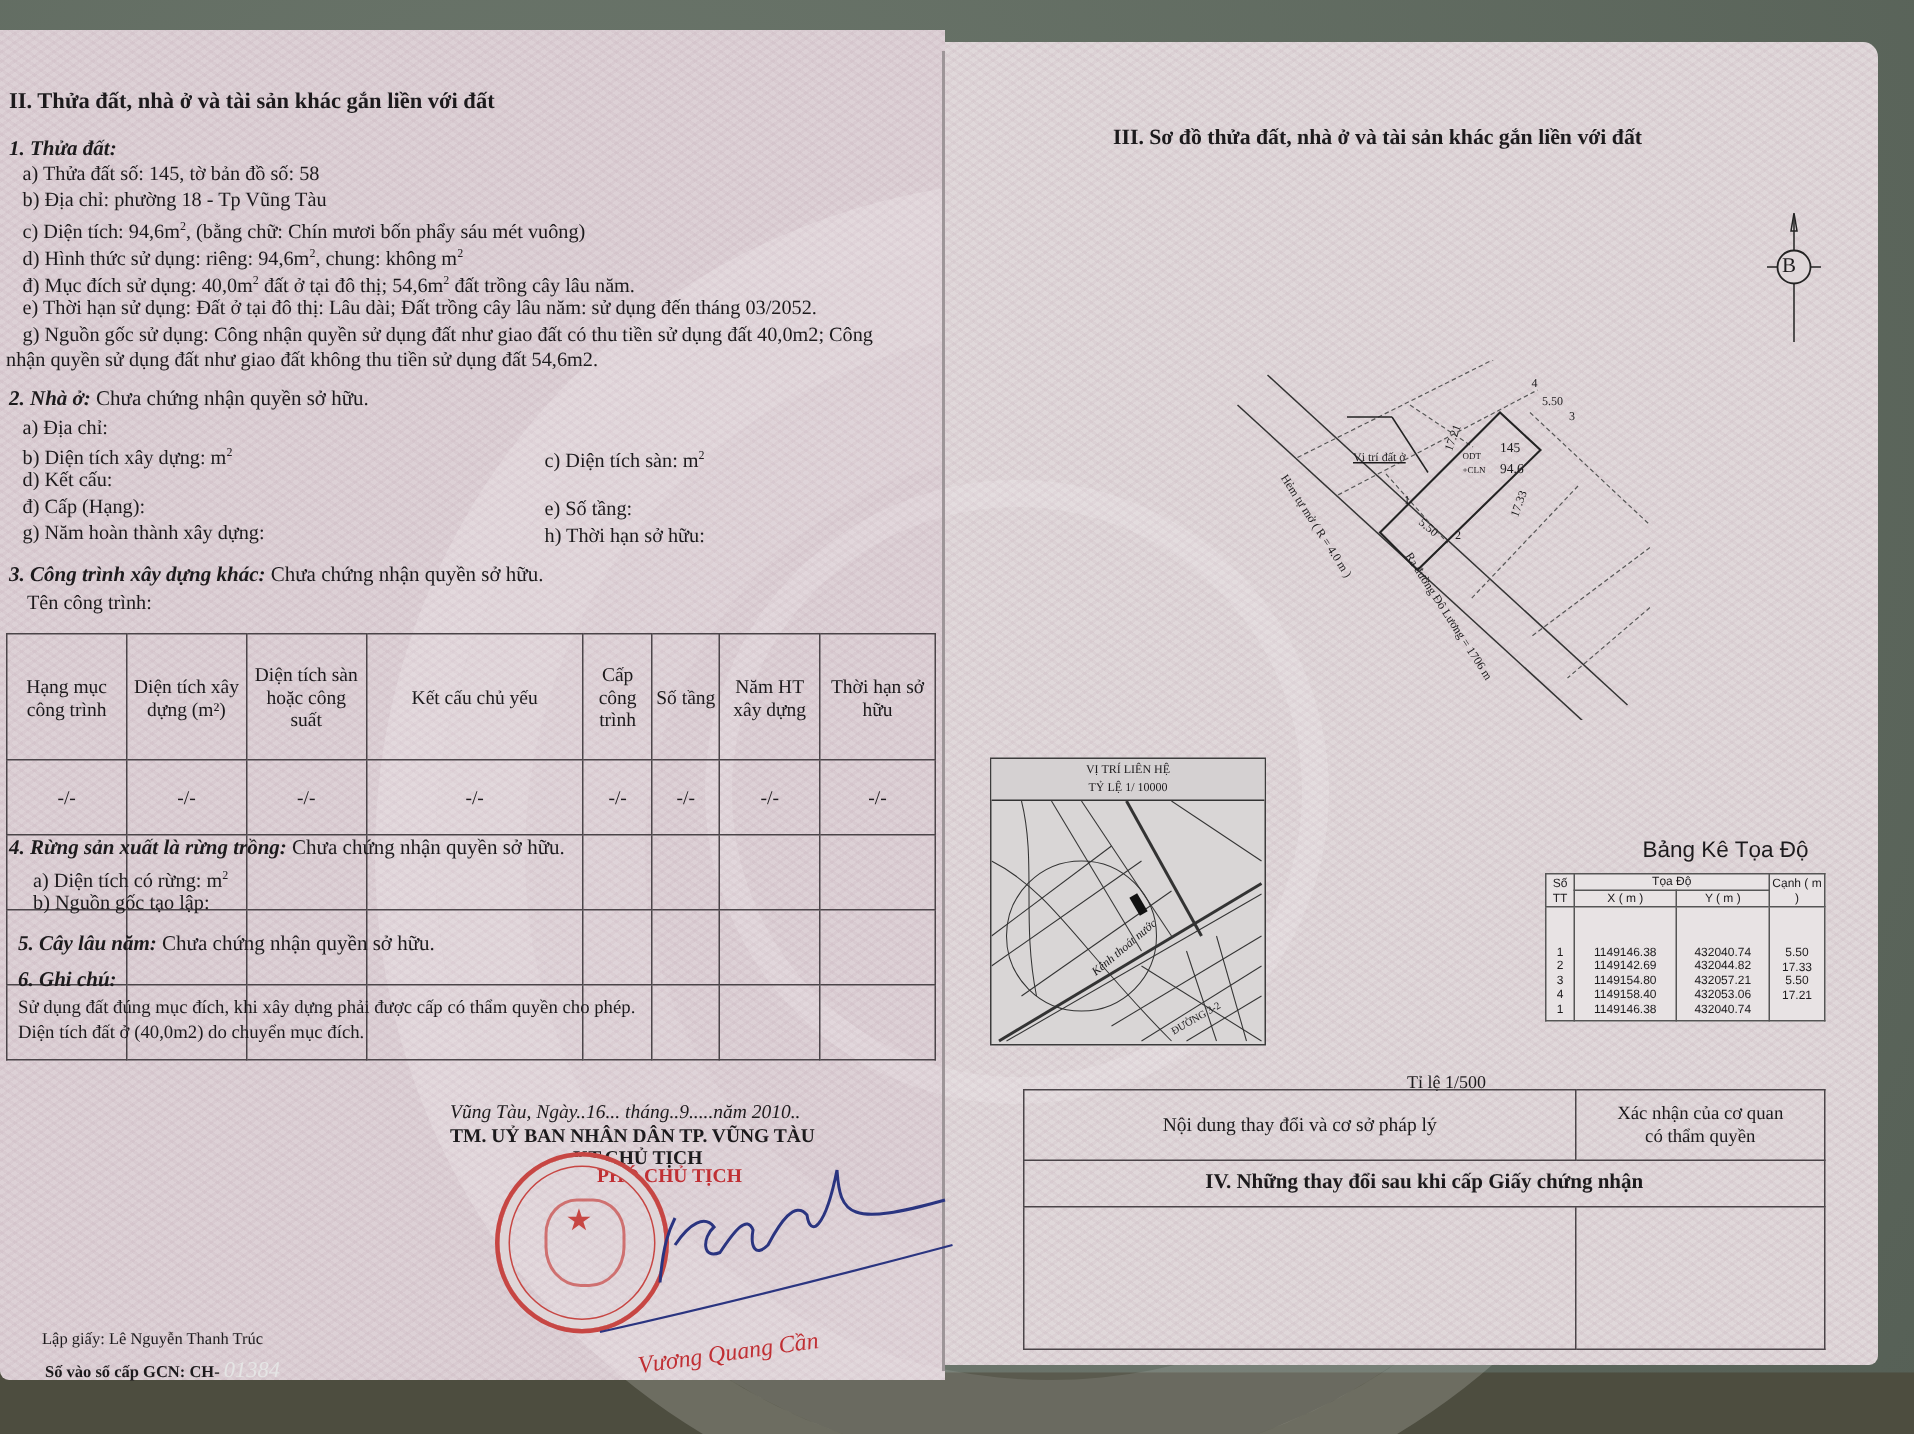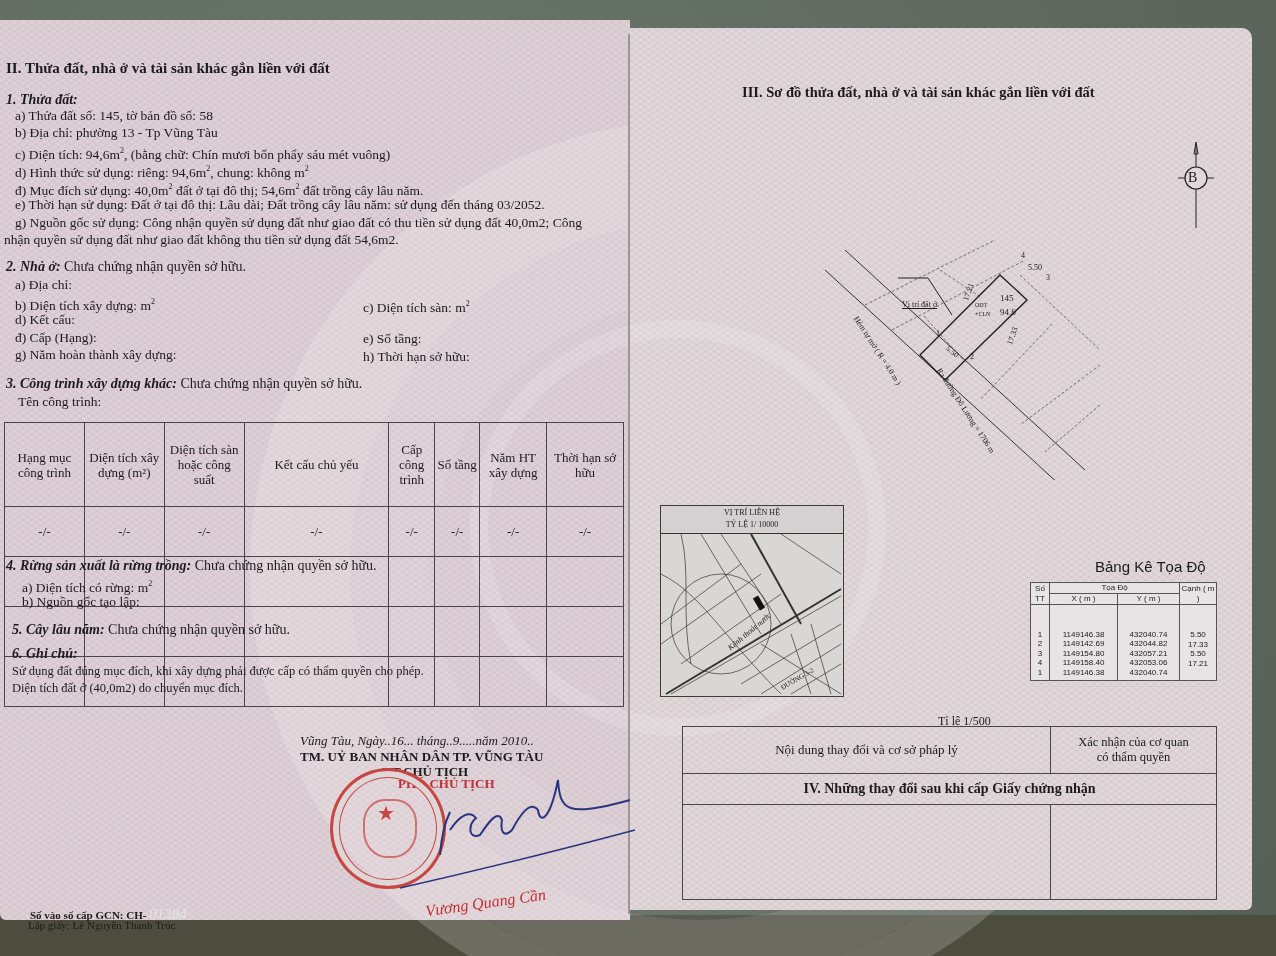--- a/index.html
+++ b/index.html
@@ -75,21 +75,21 @@
 </div>
 
 <div class="page page-right"></div>
 <div class="drum-inner"></div>
 <div class="spine"></div>
 
 <div class="txt h-main" style="left:6px;top:60px;">II. Thửa đất, nhà ở và tài sản khác gắn liền với đất</div>
 
 <div class="txt b i" style="left:6px;top:92px;font-size:14px;">1. Thửa đất:</div>
 <div class="txt" style="left:15px;top:108px;">a) Thửa đất số: 145, tờ bản đồ số: 58</div>
-<div class="txt" style="left:15px;top:125px;">b) Địa chỉ: phường 13 - Tp Vũng Tàu</div>
+<div class="txt" style="left:15px;top:125px;">b) Địa chỉ: phường 18 - Tp Vũng Tàu</div>
 <div class="txt" style="left:15px;top:143px;"><span>c) Diện tích: 94,6m</span><sup>2</sup><span>, (bằng chữ: Chín mươi bốn phẩy sáu mét vuông)</span></div>
 <div class="txt" style="left:15px;top:161px;"><span>d) Hình thức sử dụng: riêng: 94,6m</span><sup>2</sup><span>, chung: không m</span><sup>2</sup></div>
 <div class="txt" style="left:15px;top:179px;"><span>đ) Mục đích sử dụng: 40,0m</span><sup>2</sup><span> đất ở tại đô thị; 54,6m</span><sup>2</sup><span> đất trồng cây lâu năm.</span></div>
 <div class="txt" style="left:15px;top:197px;">e) Thời hạn sử dụng: Đất ở tại đô thị: Lâu dài; Đất trồng cây lâu năm: sử dụng đến tháng 03/2052.</div>
 <div class="txt" style="left:15px;top:215px;">g) Nguồn gốc sử dụng: Công nhận quyền sử dụng đất như giao đất có thu tiền sử dụng đất 40,0m2; Công</div>
 <div class="txt" style="left:4px;top:232px;">nhận quyền sử dụng đất như giao đất không thu tiền sử dụng đất 54,6m2.</div>
 
 <div class="txt" style="left:6px;top:259px;font-size:14px;"><span class="b i">2. Nhà ở:</span><span> Chưa chứng nhận quyền sở hữu.</span></div>
 <div class="txt" style="left:15px;top:277px;">a) Địa chỉ:</div>
 <div class="txt" style="left:15px;top:294px;"><span>b) Diện tích xây dựng: m</span><sup>2</sup></div>
@@ -188,21 +188,21 @@
   <div class="stamp-star">★</div>
 </div>
 
 <svg style="position:absolute;left:380px;top:770px;" width="260" height="130">
   <path d="M60 85 C 62 60, 66 50, 70 42 M70 60 C 80 45, 90 40, 96 48 C 88 55, 88 70, 100 65 C 110 50, 118 40, 122 50 C 120 62, 124 68, 132 60 C 140 45, 150 30, 158 40 C 160 55, 170 50, 178 10 C 180 40, 186 48, 250 30" fill="none" stroke="#2a3480" stroke-width="2"></path>
   <path d="M20 118 C 100 100, 180 80, 255 60" fill="none" stroke="#2a3480" stroke-width="1.5"></path>
 </svg>
 
 <div class="txt i red" style="left:425px;top:895px;font-size:16px;transform:rotate(-8deg);">Vương Quang Cần</div>
 
-<div class="txt" style="left:28px;top:885px;font-size:11px;margin-top:32px;">Lập giấy: Lê Nguyễn Thanh Trúc</div>
+<div class="txt" style="left:28px;top:885px;font-size:11px;">Lập giấy: Lê Nguyễn Thanh Trúc</div>
 <div class="txt" style="left:30px;top:906px;font-size:11px;font-weight:bold;"><span>Số vào sổ cấp GCN: CH- </span><span class="blue i" style="font-size:15px;font-weight:normal;">01384</span></div>
 
 <div class="txt h-main" style="left:742px;top:84px;font-size:14.5px;">III. Sơ đồ thửa đất, nhà ở và tài sản khác gắn liền với đất</div>
 
 <svg class="compass" viewBox="0 0 40 90">
   <line x1="20" y1="4" x2="20" y2="88" stroke="#222" stroke-width="1"></line>
   <path d="M20 2 L22 14 L18 14 Z" fill="none" stroke="#222"></path>
   <circle cx="20" cy="38" r="11" fill="#e0d8da" stroke="#222" stroke-width="1.2"></circle>
   <line x1="2" y1="38" x2="9" y2="38" stroke="#222"></line>
   <line x1="31" y1="38" x2="38" y2="38" stroke="#222"></line>

